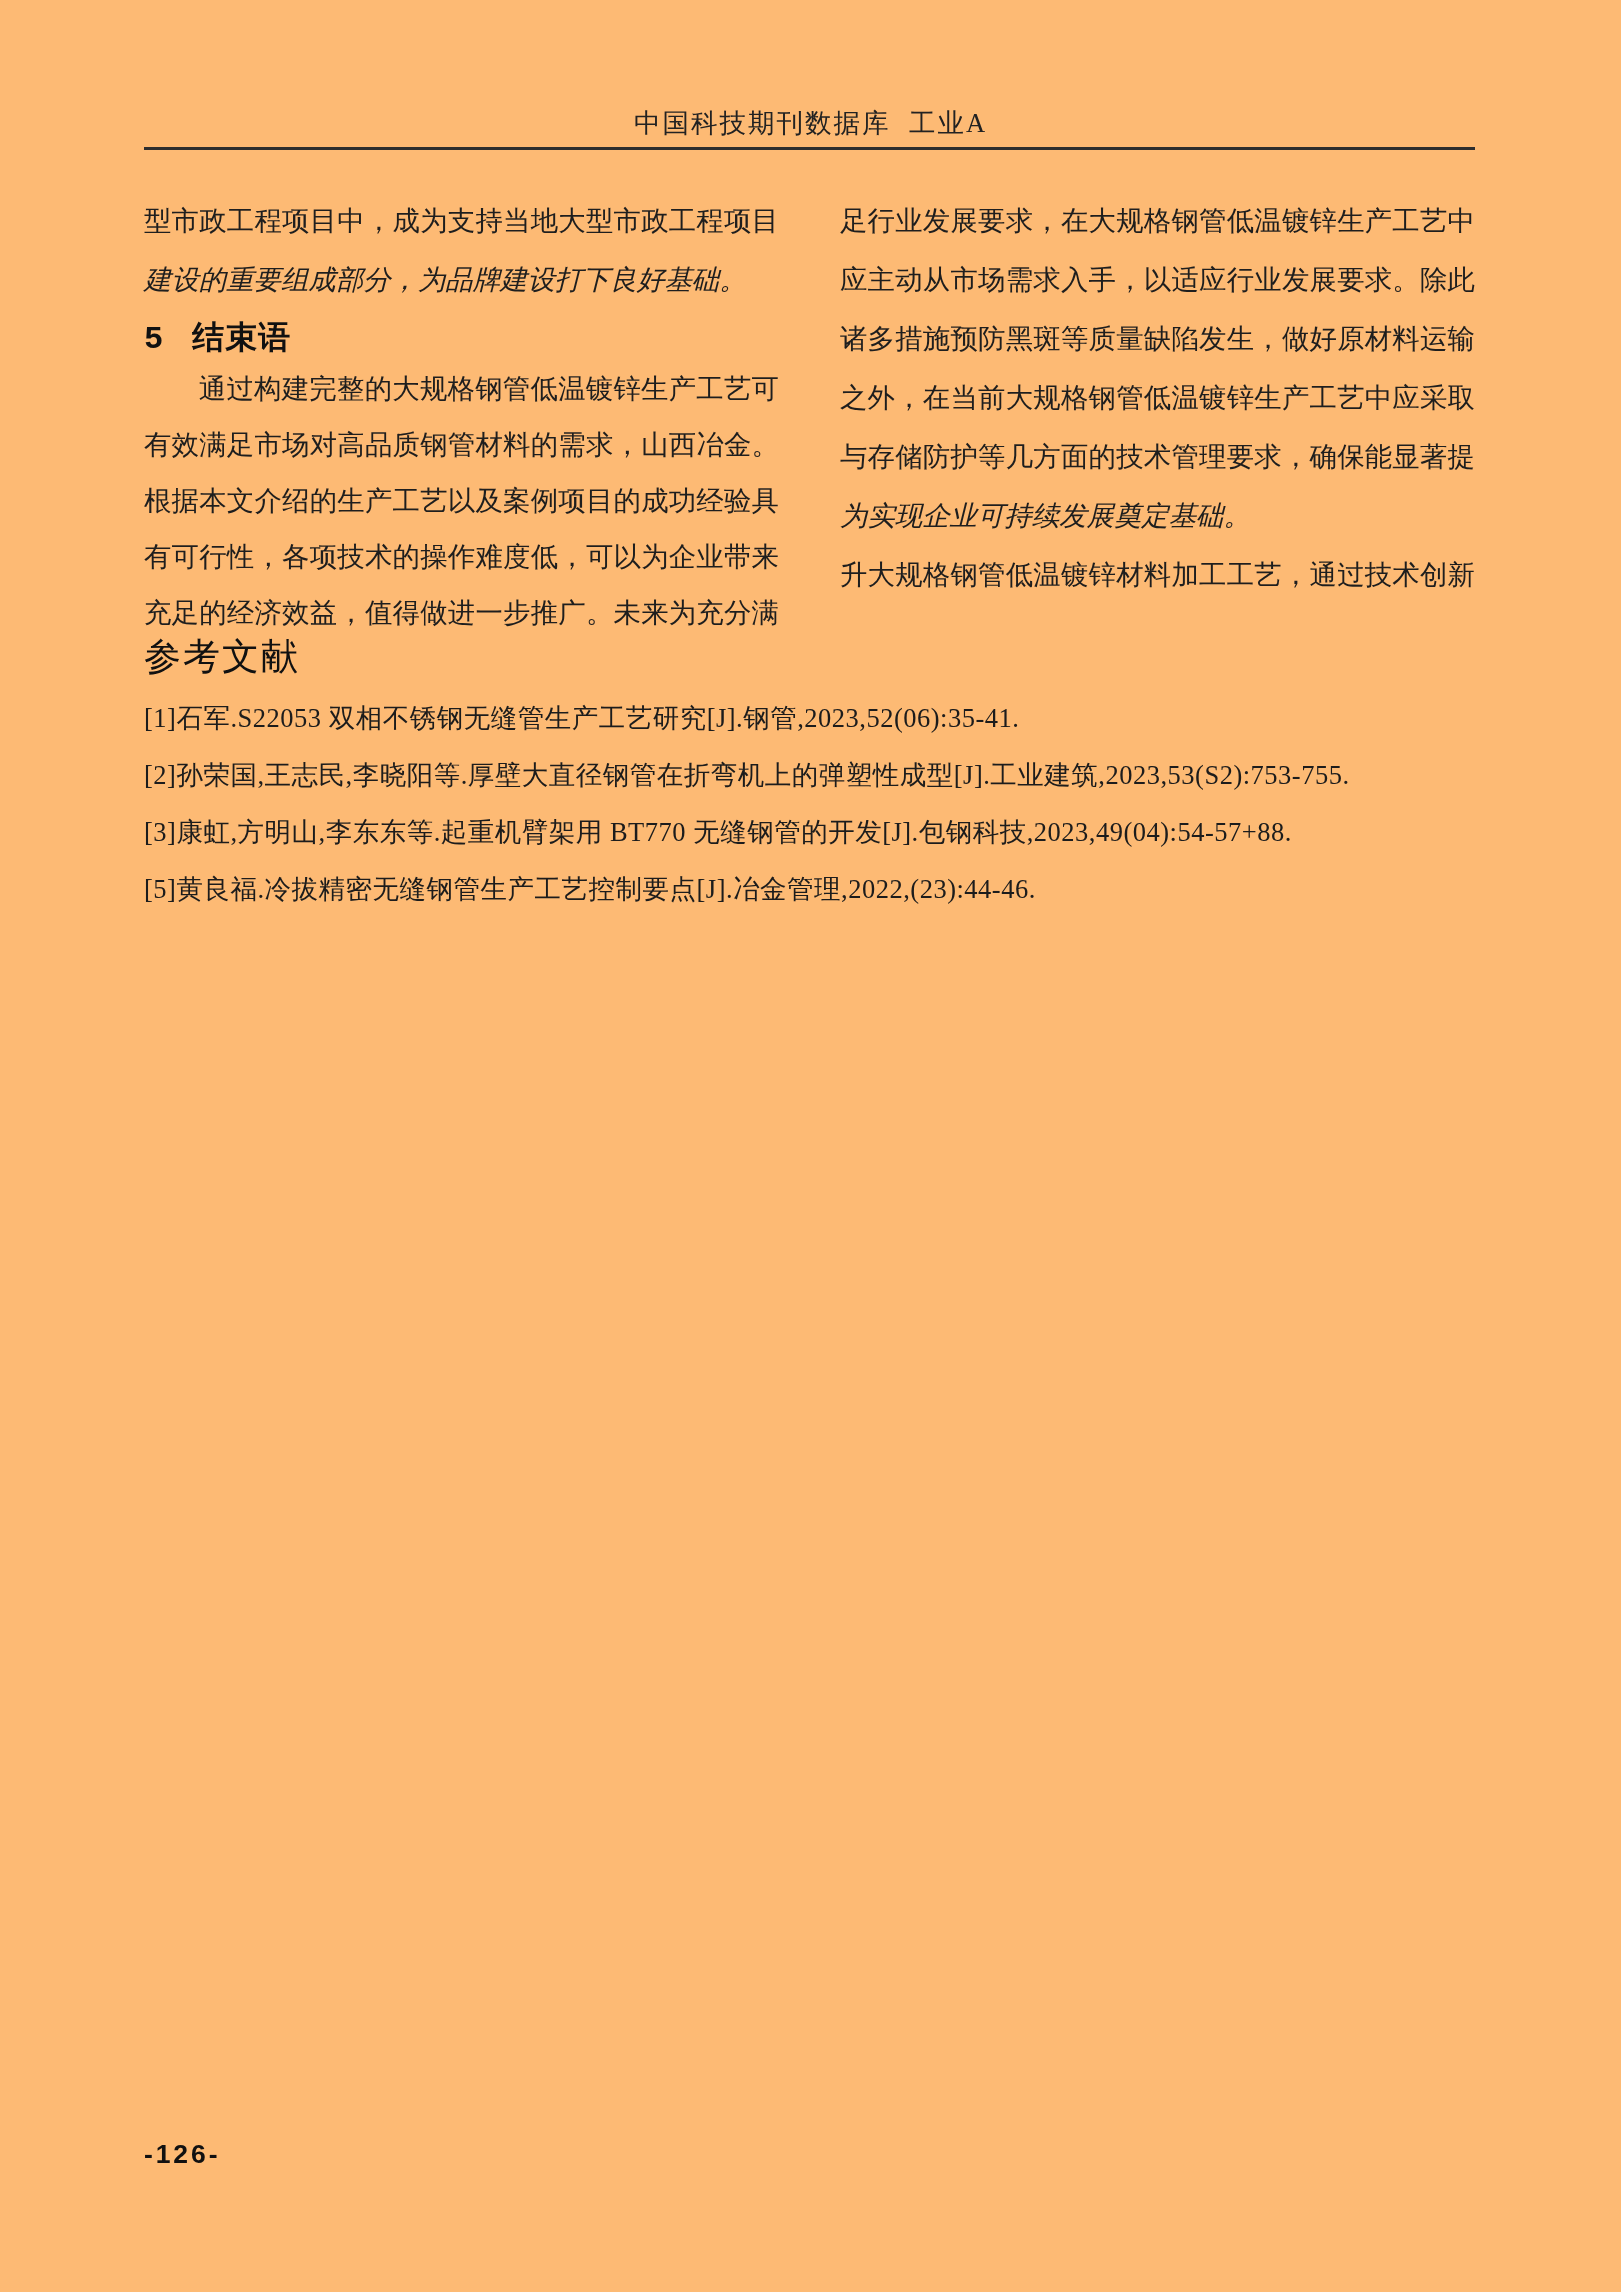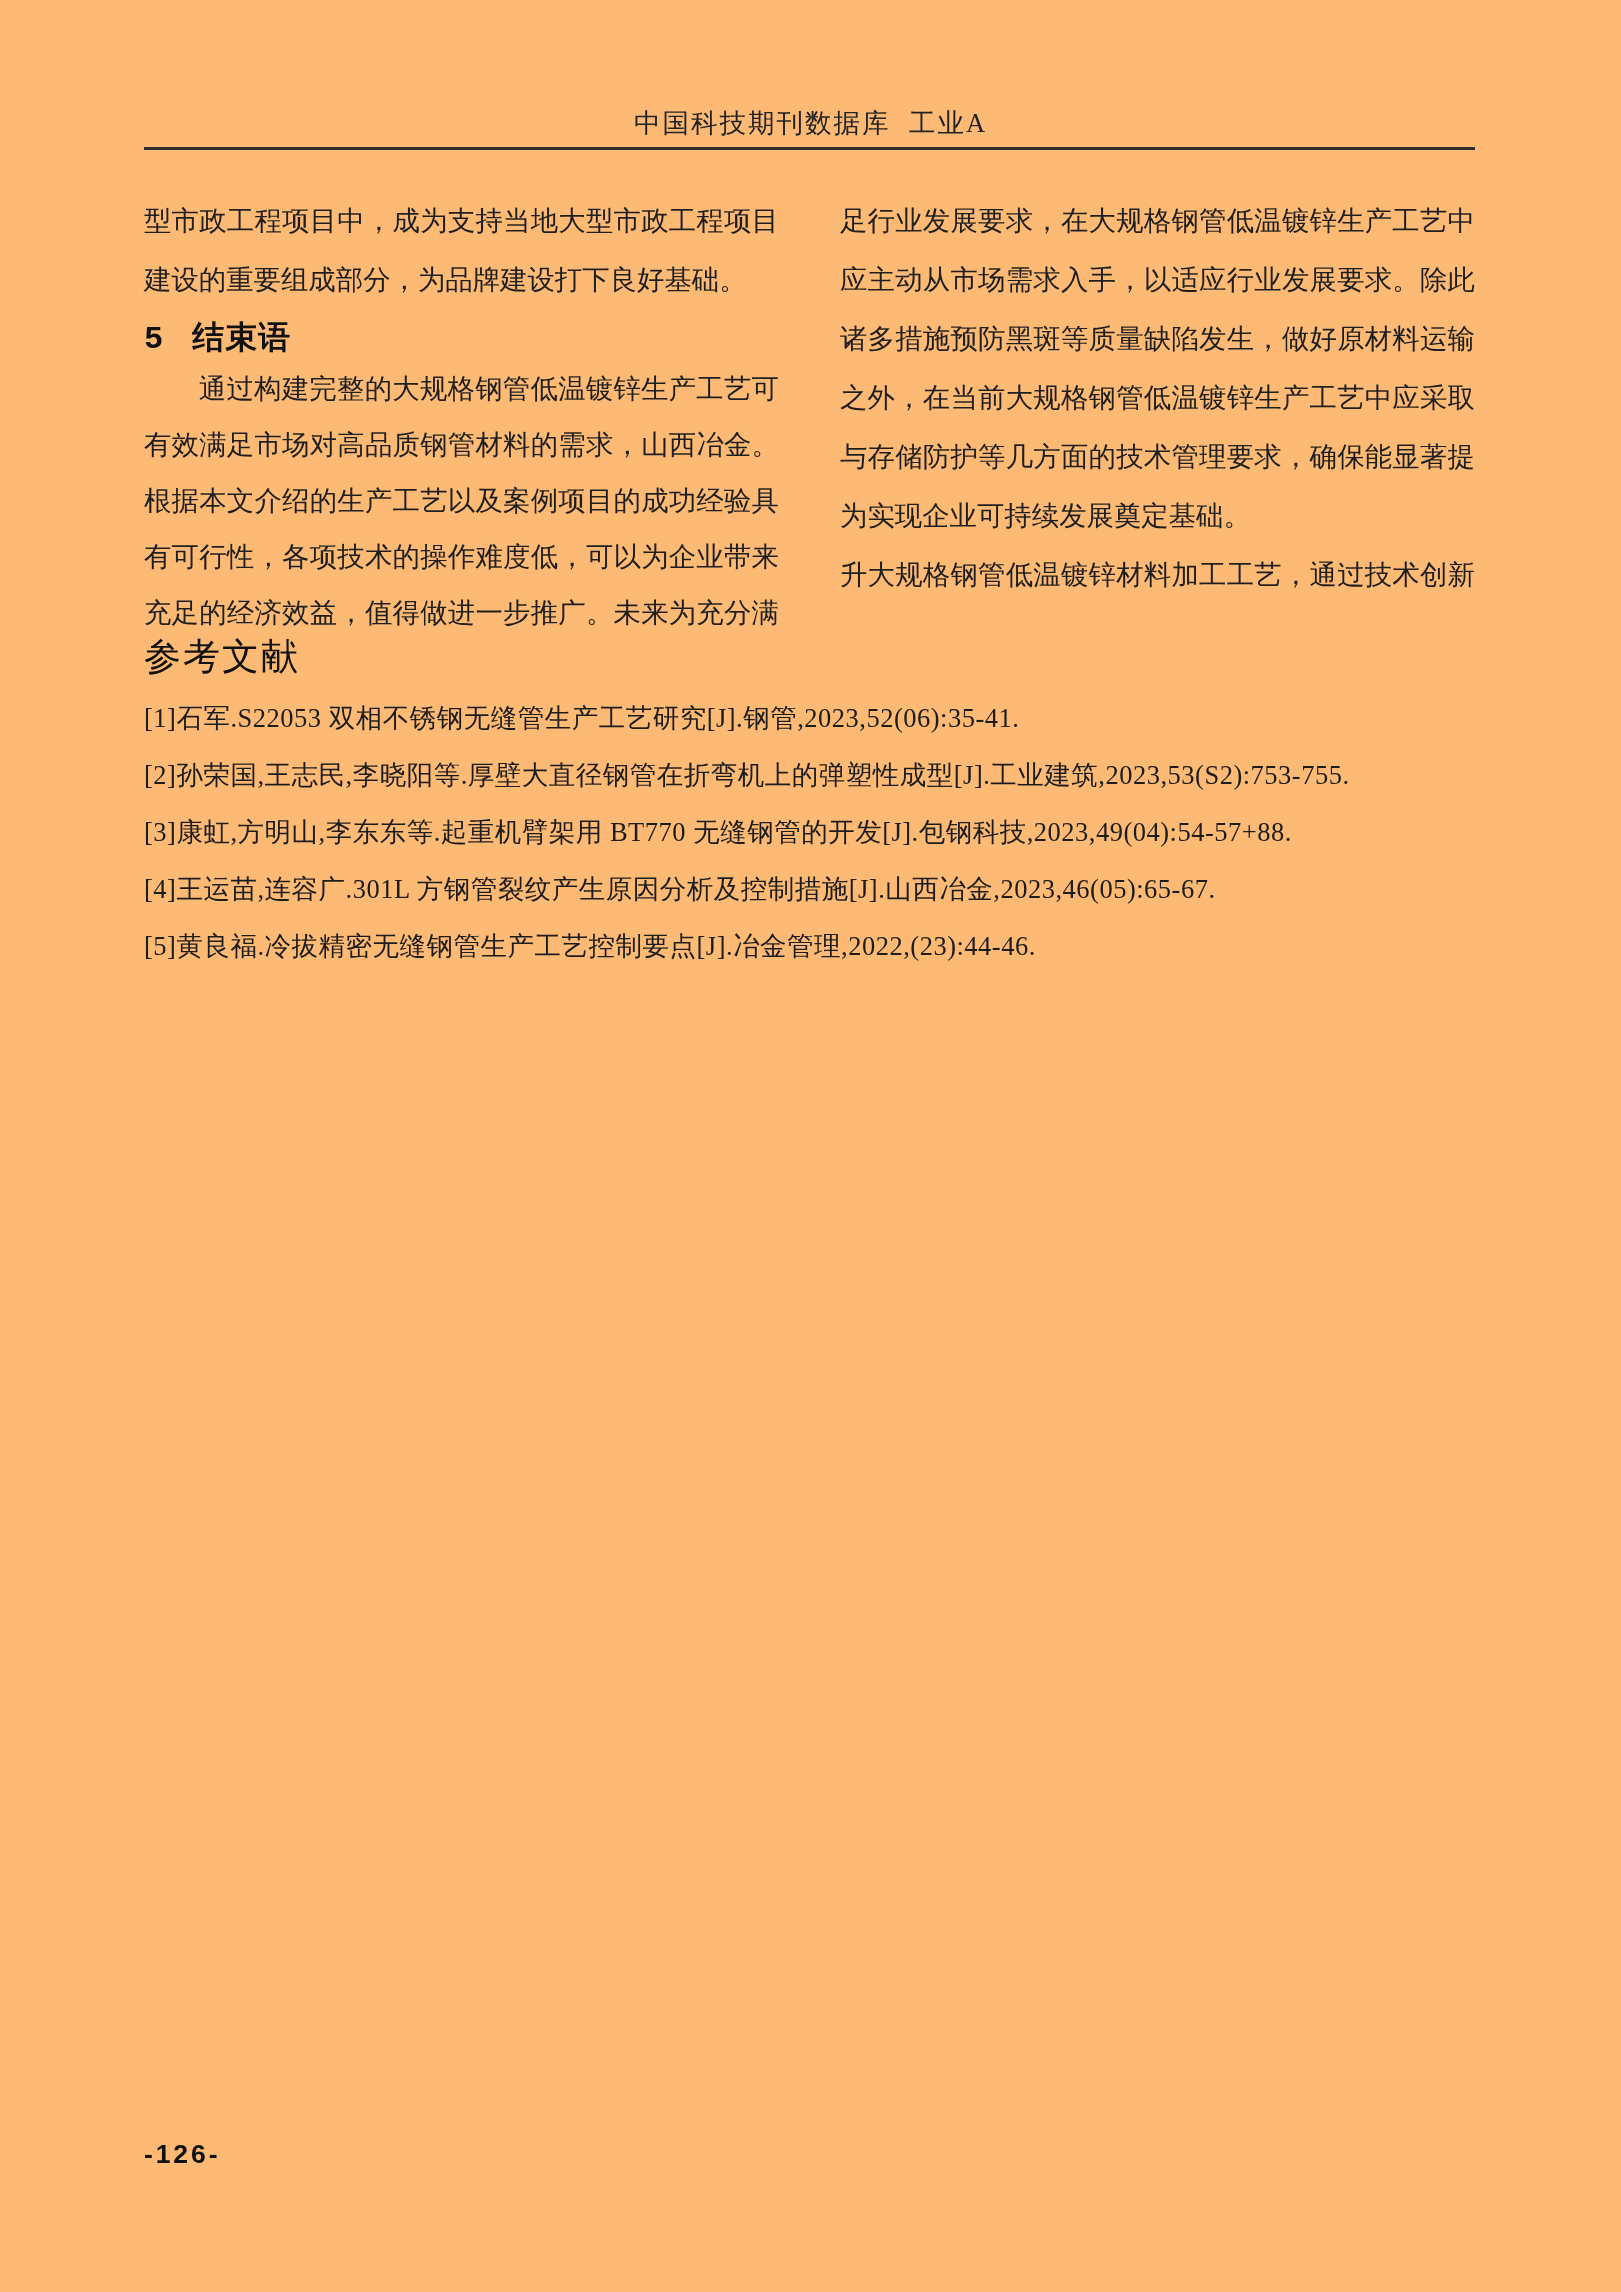--- a/index.html
+++ b/index.html
@@ -45,21 +45,21 @@
   .col-right { left: 840px; }
   .bodyline {
     margin: 0;
     font-size: 27.4px;
     line-height: 59px;
     text-align: justify;
     text-align-last: justify;
     color: #1e1e1e;
   }
   .para .bodyline { line-height: 56px; }
-  .endline { text-align-last: left; }
+  .endline { text-align-last: left; font-style: italic; }
   .indent { text-indent: 2em; }
   .section-heading {
     margin: 7.8px 0 0 0;
     height: 43px;
     line-height: 43px;
     font-family: Liberation Mono, monospace;
     font-weight: 600;
     font-size: 32px;
     letter-spacing: 1px;
     word-spacing: 7.8px;
@@ -134,21 +134,20 @@
     <p class="bodyline">与存储防护等几方面的技术管理要求，确保能显著提</p>
     <p class="bodyline endline">为实现企业可持续发展奠定基础。</p>
     <p class="bodyline">升大规格钢管低温镀锌材料加工工艺，通过技术创新</p>
   </div>
 
   <div class="references">
     <h3 class="references-heading">参考文献</h3>
     <p class="ref">[1]石军.S22053 双相不锈钢无缝管生产工艺研究[J].钢管,2023,52(06):35-41.</p>
     <p class="ref">[2]孙荣国,王志民,李晓阳等.厚壁大直径钢管在折弯机上的弹塑性成型[J].工业建筑,2023,53(S2):753-755.</p>
     <p class="ref">[3]康虹,方明山,李东东等.起重机臂架用 BT770 无缝钢管的开发[J].包钢科技,2023,49(04):54-57+88.</p>
-    <p class="ref">[4]王运苗,连容广.301L 方钢管裂纹产生原因分析及控制措施[J].山西冶金,2023,46(05):65-67.</p>
     <p class="ref">[5]黄良福.冷拔精密无缝钢管生产工艺控制要点[J].冶金管理,2022,(23):44-46.</p>
   </div>
 
   <div class="footer">
     <span>-126-</span>
   </div>
 
 </div>
 
 

